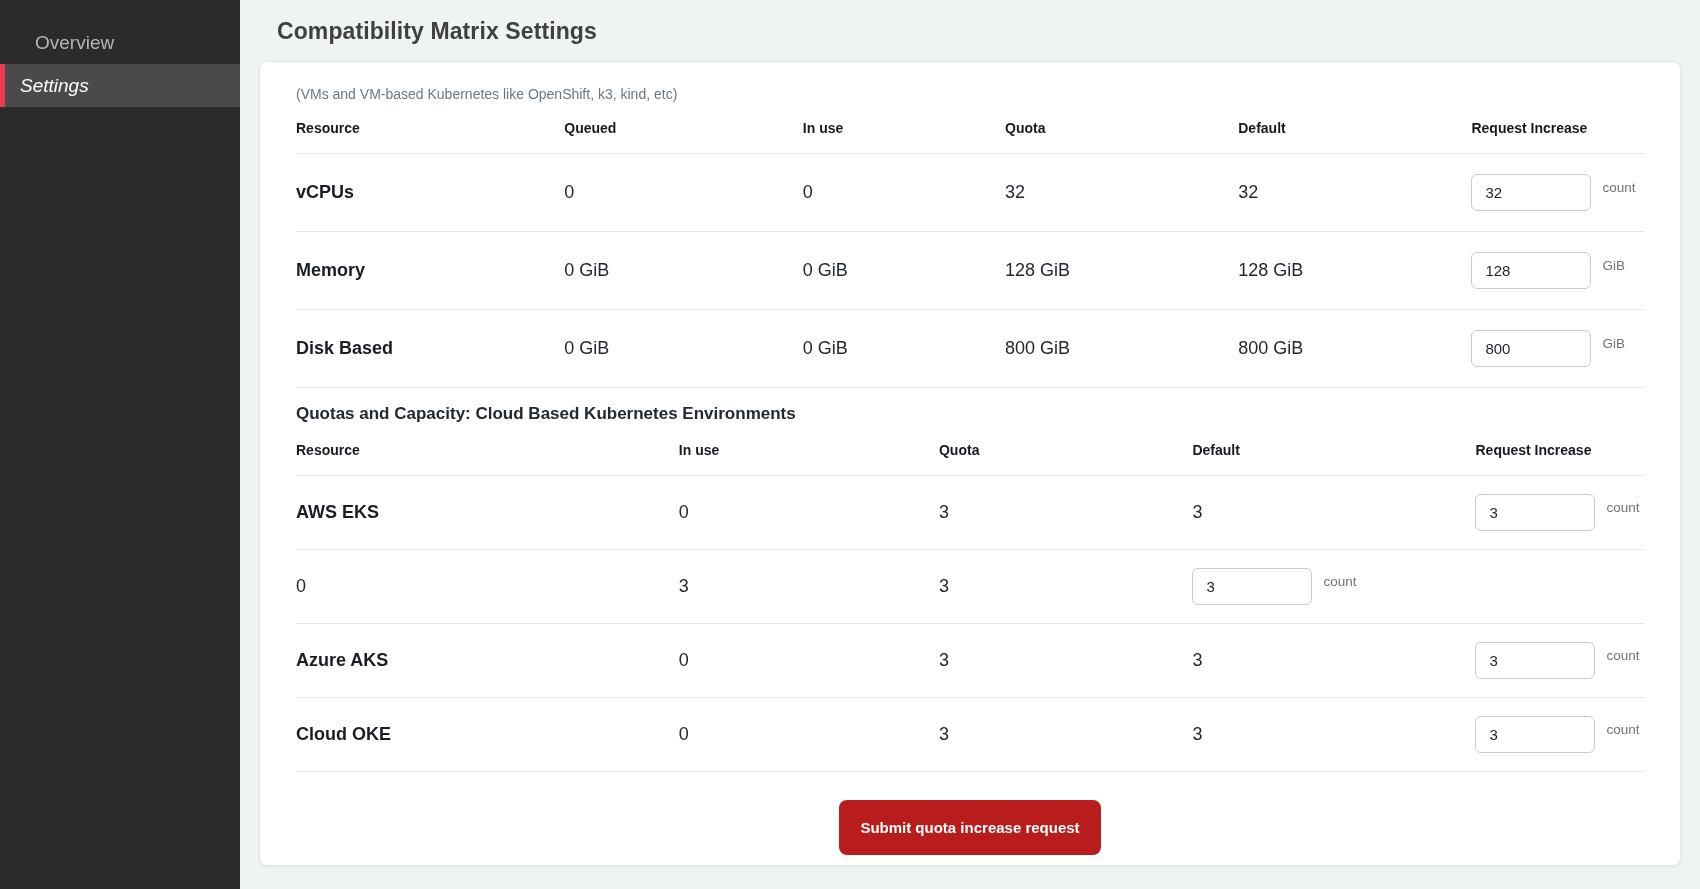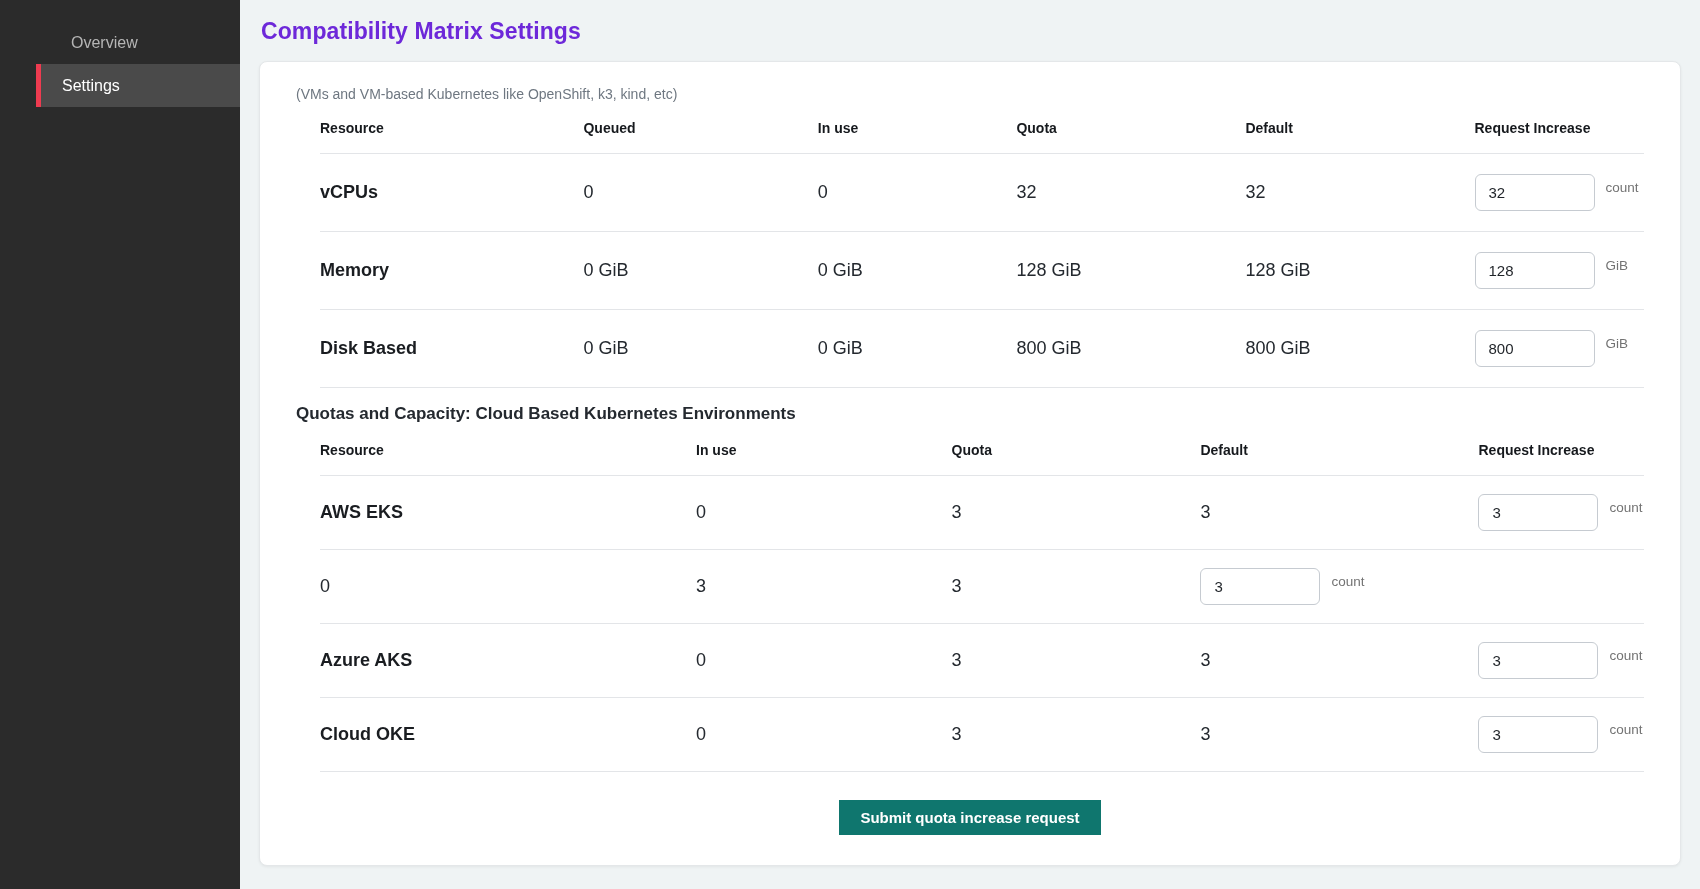--- a/index.html
+++ b/index.html
@@ -16,55 +16,55 @@
   .sidebar {
     width:240px; height:100%;
     background:#2b2b2b;
     flex-shrink:0;
     padding-top:21px;
   }
   .nav-item {
     height:43px;
     display:flex; align-items:center;
     padding-left:30px;
-    font-size:16px;
+    font-size:19px;
     color:#b5b5b5;
     cursor:pointer;
     border-left:5px solid transparent;
-    margin-left:36px;
   }
   .nav-item.active {
     background:#4a4a4a;
     color:#ffffff;
     border-left:5px solid #ee3b50;
-    padding-left:21px;
+    padding-left:15px;
+    font-style:italic;
   }
 
   
   .main { flex:1; padding:18px 19px 0 19px; overflow:hidden; }
   .page-title {
-    font-size:23px; font-weight:700; color:#6d28d9;
-    margin-left:2px; margin-bottom:16px; letter-spacing:.1px;
+    font-size:23px; font-weight:700; color:#404040;
+    margin-left:18px; margin-bottom:16px; letter-spacing:.1px;
   }
   .card {
     background:#ffffff;
     border:1px solid #e4e7e9;
     border-radius:8px;
     box-shadow:0 1px 3px rgba(0,0,0,.06);
     width:1422px; height:805px;
     padding:22px 36px 0 36px;
   }
 
   .section-header { display:flex; align-items:baseline; gap:9px; margin-top:2px; }
   .section-title { font-size:17px; font-weight:700; color:#24292f; }
   .section-subtitle { font-size:14px; color:#6e7781; }
 
   
   .tbl { width:100%; }
-  .row { display:grid; align-items:center; border-bottom:1px solid #e3e5e8;margin-left:24px; }
+  .row { display:grid; align-items:center; border-bottom:1px solid #e3e5e8; }
   .t1 .row { grid-template-columns:19.9% 17.7% 15% 17.3% 17.3% 12.8%; }
   .t2 .row { grid-template-columns:28.4% 19.3% 18.8% 21% 12.5%; }
   .row.head { height:52px; }
   .t1 .row.data { height:78px; }
   .t2 .row.data { height:74px; }
   .th { font-size:14px; font-weight:700; color:#16191d; }
   .td { font-size:18px; color:#24292f; }
   .td.resource { font-weight:700; color:#1a1d21; }
 
   .req-cell { display:flex; align-items:center; white-space:nowrap; }
@@ -76,25 +76,25 @@
     font-family:"Liberation Sans", sans-serif;
     background:#fff; outline:none;
   }
   .unit { font-size:13.5px; color:#737373; margin-left:11px; position:relative; top:-5px; }
 
   .cloud-title { margin-top:16px; }
 
   
   .submit-row { display:flex; justify-content:center; margin-top:28px; }
   .submit-btn {
-    background:#0f766e; color:#ffffff;
-    border:none; border-radius:0;
+    background:#b91c1c; color:#ffffff;
+    border:none; border-radius:8px;
     font-family:"Liberation Sans", sans-serif;
     font-size:15px; font-weight:700;
-    padding:9px 21px;
+    padding:19px 21px;
     cursor:pointer;
   }
 </style>
 </head>
 <body>
 
 <div class="app">
 
   <aside class="sidebar">
     <nav>

